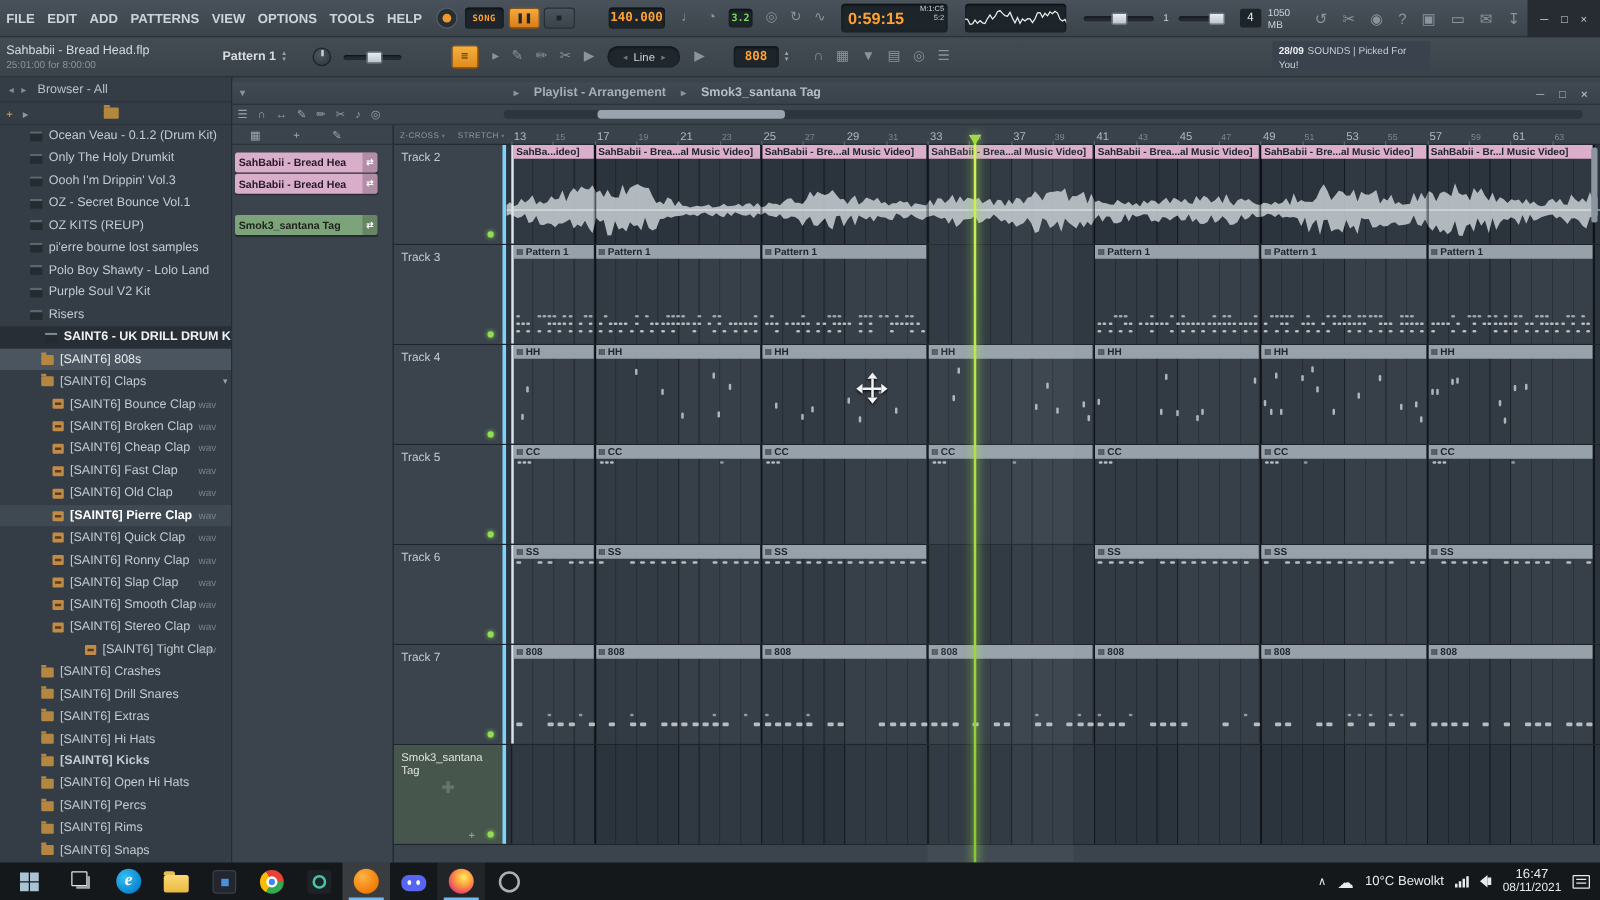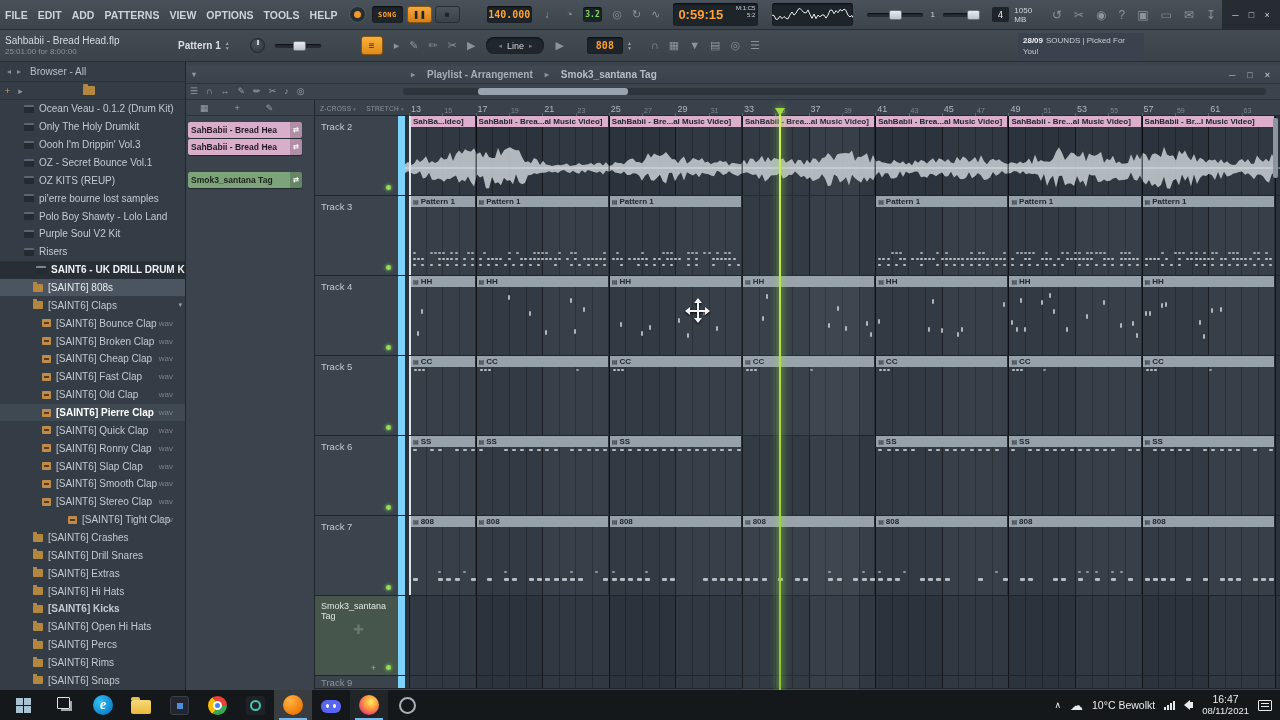--- a/index.html
+++ b/index.html
@@ -103,21 +103,21 @@
 #ruler-corner span{font-size:6.5px;color:#8d969e;letter-spacing:.3px}
 #ruler-corner i{font-style:normal;font-size:5px;color:#6d767e;margin-left:2px}
 #ruler-nums{position:absolute;left:90px;top:0;right:0;height:16px}
 .rn{position:absolute;bottom:2px;font-size:9px;color:#aeb6be}
 .rn.minor{font-size:7px;color:#7d868f;bottom:2px}
 .rt{position:absolute;bottom:0;width:1px;height:3px;background:#5a646e}
 #ruler-marker{position:absolute;top:8px;width:0;height:0;border-left:5px solid transparent;border-right:5px solid transparent;border-top:8px solid #9fdd3f;z-index:31}
 #rows{position:absolute;left:0;top:16px;width:965px}
 .trow{display:flex;border-bottom:1px solid #1d242b;height:80px}
 .trow.stub{height:13px}
-.thead{width:90px;background:#3b444d;border-right:7px solid #7dd3fc;position:relative;flex:none}
+.thead{width:90px;background:#3b444d;border-right:3px solid #7dd3fc;position:relative;flex:none}
 .thead.tag{background:#47564c}
 .tname{position:absolute;left:6px;top:5px;font-size:9.5px;color:#c2cad1}
 .trow.stub .tname{top:1px;color:#8b949c}
 .thead.tag .tname{color:#dfe5e0;font-size:9px}
 .led{position:absolute;right:7px;bottom:5px;width:5px;height:5px;border-radius:50%;background:#93dc55;box-shadow:0 0 3px 1px rgba(140,220,80,.5)}
 .tagcross{position:absolute;left:38px;top:26px;font-size:13px;color:rgba(255,255,255,.18)}
 .tagplus{position:absolute;right:22px;bottom:2px;font-size:9px;color:#9fa8ae}
 .lane{position:relative;width:875px;background-color:#2b333c;overflow:hidden;
  background-image:
   repeating-linear-gradient(90deg,rgba(0,0,0,.45) 0px,rgba(0,0,0,.45) 1px,transparent 1px,transparent 66.6px),
@@ -1382,26 +1382,20 @@
             </div>
             <div class="trow">
               <div class="thead tag">
                 <span class="tname">Smok3_santana Tag</span>
                 <span class="led"></span>
                 <span class="tagcross">✚</span>
                 <span class="tagplus">+</span>
               </div>
               <div class="lane"></div>
             </div>
-            <div class="trow stub">
-              <div class="thead">
-                <span class="tname">Track 9</span>
-              </div>
-              <div class="lane"></div>
-            </div>
           </div>
         <div id="sel-band" style="left: 427px; width: 116.55px;"></div>
         <div id="playhead" style="left: 464.295px;"></div>
         <div id="vscroll"></div>
       </div>
     </div>
   </div>
 
   <div id="taskbar">
     <div id="startbtn">

